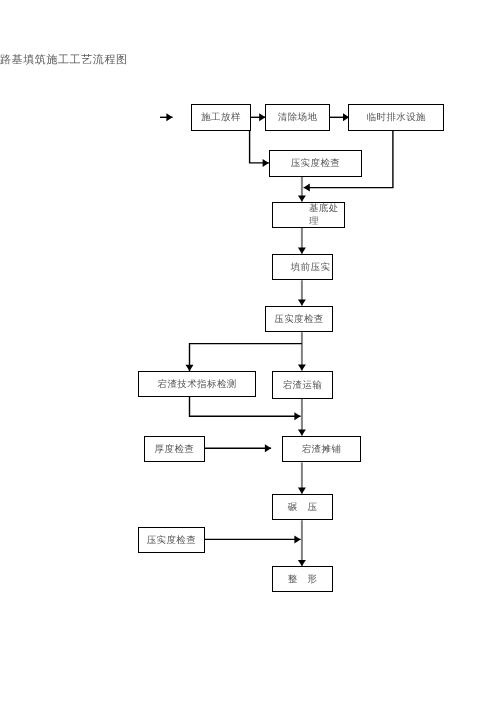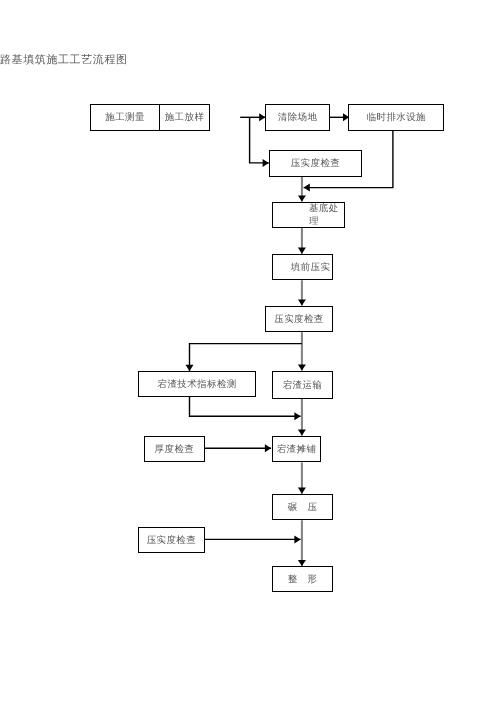--- a/index.html
+++ b/index.html
@@ -78,24 +78,21 @@
       </g>
       <g>
         <polyline points="301.9,520.2 301.9,566.1" fill="none" stroke="#808080" stroke-width="2"></polyline>
         <polygon points="301.9,566.1 297.9,559.9 305.9,559.9" fill="#000000"></polygon>
       </g>
       <g>
         <polyline points="204.4,539.4 300.6,539.4" fill="none" stroke="#000000" stroke-width="1.4"></polyline>
         <polygon points="300.6,539.4 294.40000000000003,535.4 294.40000000000003,543.4" fill="#000000"></polygon>
       </g>
     </svg>
-<div class="node" style="left: 89.9px; top: 103.9px; width: 70.3px; height: 27.1px;">
-      <span>施工测量</span>
-    </div>
-    <div class="node" style="left: 159px; top: 103.9px; width: 51px; height: 27.1px;">
+    <div class="node" style="left: 191px; top: 103.9px; width: 60px; height: 27.1px;">
       <span>施工放样</span>
     </div>
     <div class="node" style="left: 265.1px; top: 103.9px; width: 65px; height: 27.1px;">
       <span>清除场地</span>
     </div>
     <div class="node" style="left: 348.4px; top: 103.9px; width: 95.9px; height: 27.1px;">
       <span>临时排水设施</span>
     </div>
     <div class="node" style="left: 269.1px; top: 150.3px; width: 92.7px; height: 26.3px;">
       <span>压实度检查</span>
@@ -111,21 +108,21 @@
     </div>
     <div class="node" style="left: 138.1px; top: 371.1px; width: 118px; height: 26.2px;">
       <span>宕渣技术指标检测</span>
     </div>
     <div class="node" style="left: 272.1px; top: 371.1px; width: 60.8px; height: 28px;">
       <span>宕渣运输</span>
     </div>
     <div class="node" style="left: 144.1px; top: 436px; width: 60.6px; height: 26.4px;">
       <span>厚度检查</span>
     </div>
-    <div class="node" style="left: 272px; top: 436px; width: 49px; height: 26.4px;">
+    <div class="node" style="left: 282px; top: 436px; width: 79px; height: 26.4px;">
       <span>宕渣摊铺</span>
     </div>
     <div class="node" style="left: 272.2px; top: 494.2px; width: 60.7px; height: 26.1px;">
       <span>碾　压</span>
     </div>
     <div class="node" style="left: 138.1px; top: 527px; width: 66.6px; height: 26.3px;">
       <span>压实度检查</span>
     </div>
     <div class="node" style="left: 272.2px; top: 566.2px; width: 60.7px; height: 26.1px;">
       <span>整　形</span>

